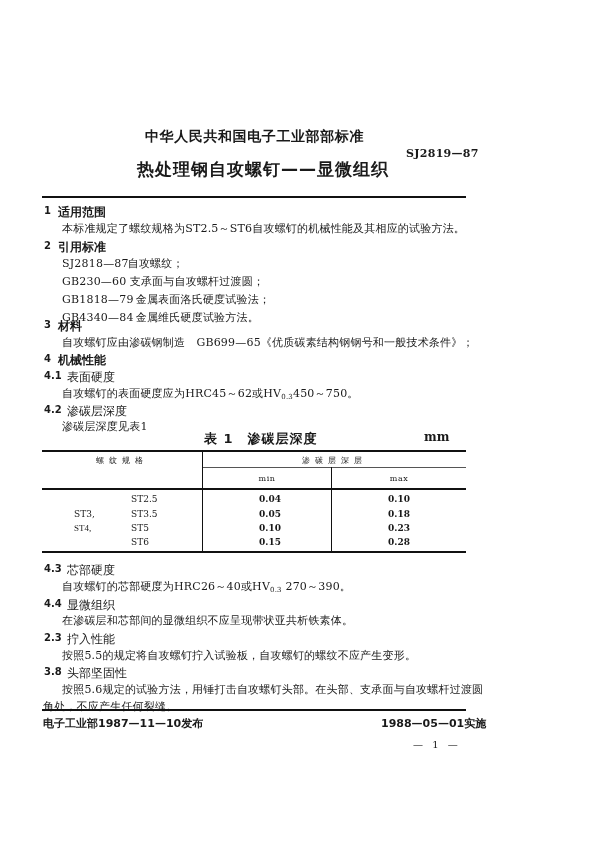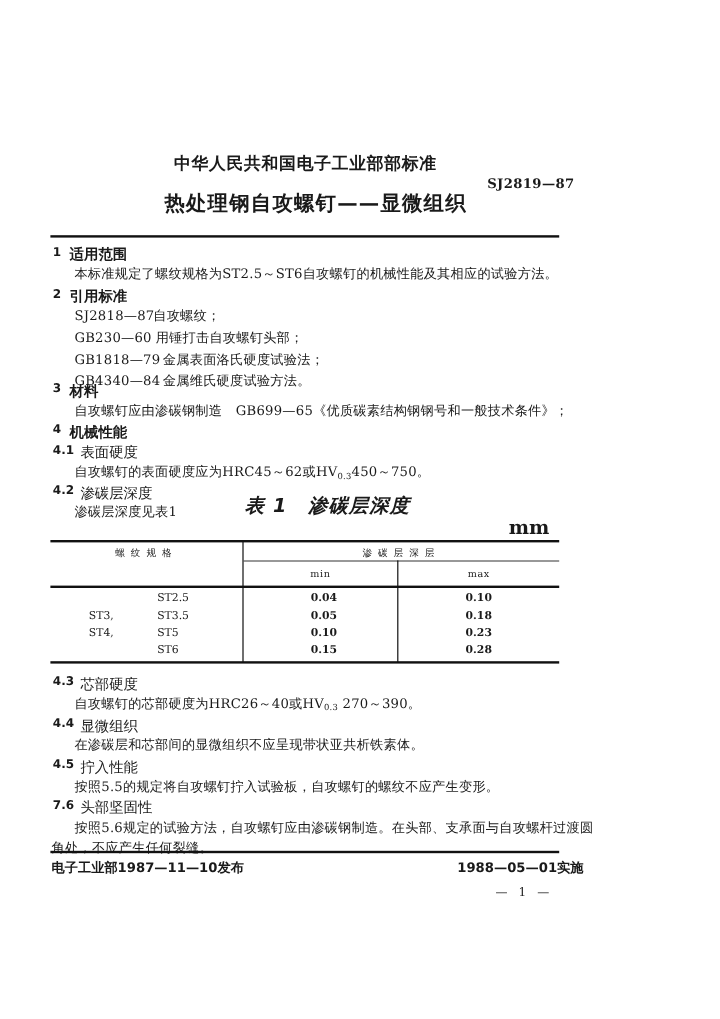--- a/index.html
+++ b/index.html
@@ -17,22 +17,22 @@
   .doc-title { left: 137px; top: 158px; font-size: 17px; letter-spacing: 1px; }
 
   .rule { position: absolute; background: #111; }
 
   .sec-num { font-size: 10px; font-weight: bold; }
   .sec-head { font-size: 12px; }
   .body-line { font-size: 11px; letter-spacing: 0.2px; }
   .sub { font-size: 7px; vertical-align: -2px; }
   .small-num { font-size: 9px; }
 
-  .tbl-caption { left: 204px; top: 412px; font-size: 16px; letter-spacing: 1px; font-style: italic; }
-  .tbl-unit { left: 424px; top: 430px; font-size: 16px; }
+  .tbl-caption { left: 204px; top: 430px; font-size: 13px; letter-spacing: 1px; }
+  .tbl-unit { left: 424px; top: 430px; font-size: 12px; }
   .tcell { position: absolute; font-size: 8px; text-align: center; letter-spacing: 0.5px; }
   .tbl-head-cn { font-size: 8px; letter-spacing: 5px; }
 
   .footer-left { left: 43px; top: 716px; font-size: 11px; }
   .footer-right { left: 381px; top: 716px; font-size: 11px; }
   .page-no { left: 413px; top: 739px; font-size: 10px; letter-spacing: 3px; }
 </style>
 </head>
 <body>
 
@@ -48,21 +48,21 @@
 
 <div class="abs sans sec-num" style="left:44px; top:240px;">2</div>
 <div class="abs sans bold sec-head" style="left:58px; top:239px;text-align:center;">引用标准</div>
 
 <div class="abs body-line" style="left:62px; top:256px;">
   <span style="display:inline-block; width:62px;">SJ2818—87</span>
   <span style="">自攻螺纹；</span>
 </div>
 <div class="abs body-line" style="left:62px; top:274px;">
   <span style="display:inline-block; width:62px;">GB230—60</span>
-  <span style="margin-left:2px;">用锤打击自攻螺钉头部；</span>
+  <span style="margin-left:2px;">支承面与自攻螺杆过渡圆；</span>
 </div>
 <div class="abs body-line" style="left:62px; top:292px;">
   <span style="display:inline-block; width:68px;">GB1818—79</span>
   <span style="margin-left:2px;">金属表面洛氏硬度试验法；</span>
 </div>
 <div class="abs body-line" style="left:62px; top:310px;">
   <span style="display:inline-block; width:68px;">GB4340—84</span>
   <span style="margin-left:2px;">金属维氏硬度试验方法。</span>
 </div>
 
@@ -92,21 +92,21 @@
 <div class="rule" style="left:42px; top:551px; width:424px; height:2px;"></div>
 <div class="rule" style="left:202px; top:451px; width:1px; height:101px;"></div>
 <div class="rule" style="left:331px; top:467px; width:1px; height:85px;"></div>
 
 <div class="tcell tbl-head-cn" style="left:42px; width:160px; top:455px;">螺纹规格</div>
 <div class="tcell tbl-head-cn" style="left:203px; width:263px; top:455px;">渗碳层深层</div>
 <div class="tcell" style="left:203px; width:128px; top:474px;">min</div>
 <div class="tcell" style="left:332px; width:134px; top:474px;">max</div>
 
 <div class="abs small-num" style="left:74px; top:509px;">ST3,</div>
-<div class="abs small-num" style="left:74px; top:523px;">ST4,</div>
+<div class="abs small-num" style="left:74px; top:523px;font-family:Liberation Serif, serif;">ST4,</div>
 
 <div class="abs small-num" style="left:131px; top:494px;">ST2.5</div>
 <div class="abs small-num bold" style="left:259px; top:494px;">0.04</div>
 <div class="abs small-num bold" style="left:388px; top:494px;">0.10</div>
 
 <div class="abs small-num" style="left:131px; top:509px;">ST3.5</div>
 <div class="abs small-num bold" style="left:259px; top:509px;">0.05</div>
 <div class="abs small-num bold" style="left:388px; top:509px;">0.18</div>
 
 <div class="abs small-num" style="left:131px; top:523px;">ST5</div>
@@ -120,25 +120,25 @@
 <div class="abs sans sec-num" style="left:44px; top:563px;">4.3</div>
 <div class="abs sec-head" style="left:67px; top:562px;text-align:right;">芯部硬度</div>
 <div class="abs body-line" style="left:62px; top:579px;">
   <span>自攻螺钉的芯部硬度为HRC26～40或HV</span><span class="sub">0.3</span><span> 270～390。</span>
 </div>
 
 <div class="abs sans sec-num" style="left:44px; top:598px;">4.4</div>
 <div class="abs sec-head" style="left:67px; top:597px;">显微组织</div>
 <div class="abs body-line" style="left:62px; top:613px;">在渗碳层和芯部间的显微组织不应呈现带状亚共析铁素体。</div>
 
-<div class="abs sans sec-num" style="left:44px; top:632px;">4.5</div>
+<div class="abs sans sec-num" style="left:44px; top:632px;">2.3</div>
 <div class="abs sec-head" style="left:67px; top:631px;">拧入性能</div>
 <div class="abs body-line" style="left:62px; top:648px;">按照5.5的规定将自攻螺钉拧入试验板，自攻螺钉的螺纹不应产生变形。</div>
 
-<div class="abs sans sec-num" style="left:44px; top:666px;">7.6</div>
+<div class="abs sans sec-num" style="left:44px; top:666px;">3.8</div>
 <div class="abs sec-head" style="left:67px; top:665px;">头部坚固性</div>
-<div class="abs body-line" style="left:62px; top:682px;">按照5.6规定的试验方法，自攻螺钉应由渗碳钢制造。在头部、支承面与自攻螺杆过渡圆</div>
+<div class="abs body-line" style="left:62px; top:682px;">按照5.6规定的试验方法，用锤打击自攻螺钉头部。在头部、支承面与自攻螺杆过渡圆</div>
 <div class="abs body-line" style="left:43px; top:699px;">角处，不应产生任何裂缝。</div>
 
 <div class="rule" style="left:42px; top:709px; width:424px; height:2px;"></div>
 <div class="abs sans bold footer-left">电子工业部1987—11—10发布</div>
 <div class="abs sans bold footer-right">1988—05—01实施</div>
 <div class="abs page-no">— 1 —</div>
 
 </body></html>

